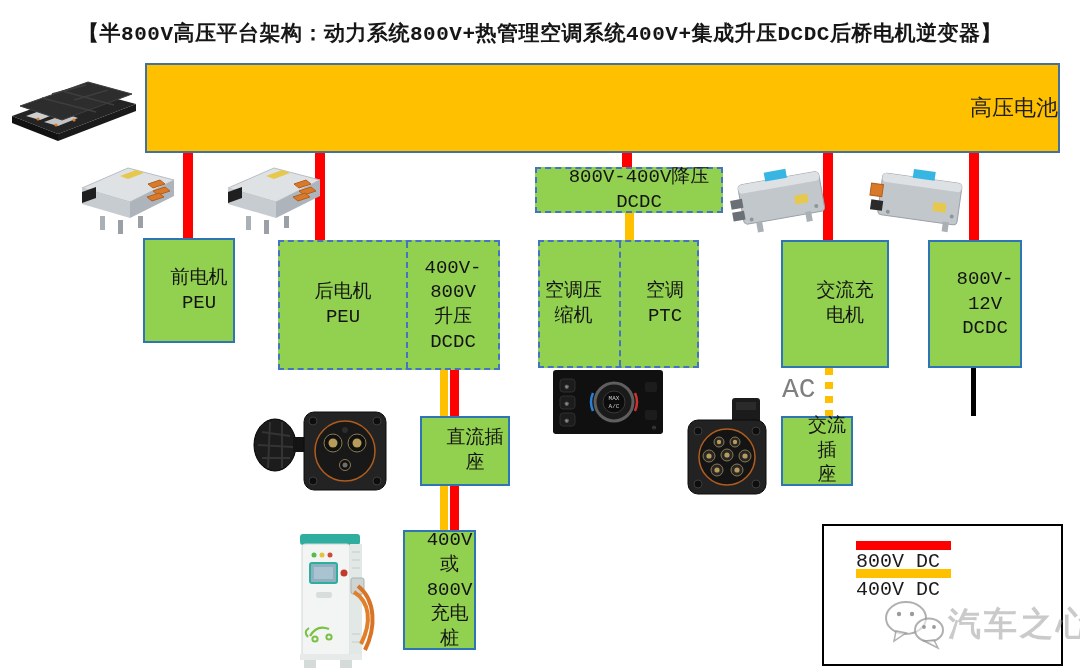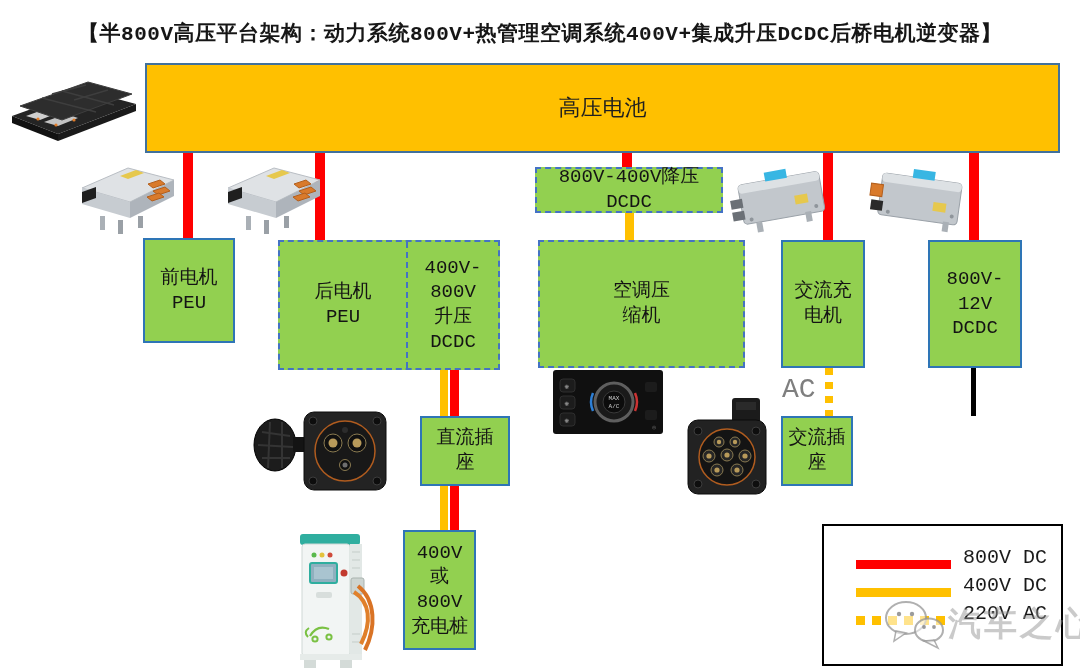--- a/index.html
+++ b/index.html
@@ -7,47 +7,47 @@
     position:relative; width:1080px; height:670px; background:#ffffff;
     font-family:Liberation Mono, monospace; overflow:hidden;margin-top:8px;
   }
   .title {
     position:absolute; top:11px; left:0; width:1080px; text-align:center;
     font-size:21px; font-weight:600; color:#161616; letter-spacing:.5px; z-index:5;
   }
   .battery {
     position:absolute; left:145px; top:55px; width:915px; height:90px;
     background:#FFC000; border:2px solid #41719C; box-sizing:border-box;
-    display:flex; align-items:center; justify-content:center;
+    display:flex; align-items:center; justify-content:flex-end;
     font-size:22px; color:#1f1f1f; z-index:3;
   }
   .gbox {
     position:absolute; background:#92D050; border:2px solid #2E75B6;
     box-sizing:border-box; display:flex; align-items:center; justify-content:center;
     text-align:center; font-size:19px; line-height:1.3; color:#141414;
-    white-space:pre-line; z-index:3;
+    white-space:pre-line; z-index:3;padding-left:20px;
   }
   .gbox.dashed { border:2px dashed #4472C4; }
   .combo { padding:0; }
   .cell { flex:none; height:100%; display:flex; align-items:center; justify-content:center;
           text-align:center; white-space:pre-line; box-sizing:border-box; }
   .cell + .cell { border-left:2px dashed #4472C4; }
   .vline { position:absolute; z-index:2; }
   .red    { background:#FF0000; }
   .yellow { background:#FFC000; }
   .vdash  { background:repeating-linear-gradient(180deg,#FFC000 0 7px,transparent 7px 14px); }
   .blk    { background:#000000; }
   .photo  { position:absolute; z-index:2; }
   .ac-label { position:absolute; left:782px; top:366px; font-size:28px; color:#7f7f7f; z-index:3; }
   .legend {
     position:absolute; left:822px; top:516px; width:241px; height:142px;
     border:2px solid #000; background:#fff; box-sizing:border-box;
     padding:15px 0 0 32px; z-index:4;
   }
-  .lrow { display:flex; align-items:flex-end; height:28px; }
+  .lrow { display:flex; align-items:flex-start; height:28px;flex-direction:column; }
   .sw { width:95px; flex:none; margin-right:12px; }
   .sw-800 { height:9px; background:#FF0000; }
   .sw-400 { height:9px; background:#FFC000; }
   .sw-220 { height:9px; background:repeating-linear-gradient(90deg,#FFC000 0 9px,transparent 9px 16px); }
   .sw-12  { height:4px; background:#000000; }
   .llabel { font-size:20px; color:#1a1a1a; white-space:nowrap; }
   .watermark {
     position:absolute; left:882px; top:588px; display:flex; align-items:center;
     z-index:10; pointer-events:none;
   }
@@ -93,26 +93,28 @@
 PEU</div>
     <div class="cell" style="width:92px">400V-
 800V
 升压
 DCDC</div>
   </div>
 
   <div class="gbox dashed" style="left:535px;top:159px;width:188px;height:46px">800V-400V降压
 DCDC</div>
 
-  <div class="gbox dashed combo" style="left:538px;top:232px;width:207px;height:128px">
+  <div class="gbox dashed combo" style="left:538px;top:232px;width:161px;height:128px">
     <div class="cell" style="width:91px">空调压
 缩机</div>
-  </div>
-
-  <div class="gbox" style="left:781px;top:232px;width:84px;height:128px">交流充
+    <div class="cell" style="width:90px">空调
+PTC</div>
+  </div>
+
+  <div class="gbox" style="left:781px;top:232px;width:108px;height:128px">交流充
 电机</div>
   <div class="gbox" style="left:928px;top:232px;width:94px;height:128px">800V-
 12V
 DCDC</div>
   <div class="gbox" style="left:420px;top:408px;width:90px;height:70px">直流插
 座</div>
   <div class="gbox" style="left:403px;top:522px;width:73px;height:120px">400V
 或
 800V
 充电桩</div>
@@ -289,24 +291,20 @@
 
   <div class="legend">
     <div class="lrow">
       <span class="sw sw-800"></span>
       <span class="llabel">800V DC</span>
     </div>
     <div class="lrow">
       <span class="sw sw-400"></span>
       <span class="llabel">400V DC</span>
     </div>
-    <div class="lrow">
-      <span class="sw sw-220"></span>
-      <span class="llabel">220V AC</span>
-    </div>
   </div>
 
   <div class="watermark">
     <svg width="66" height="56" viewBox="0 0 66 56">
       <ellipse cx="24" cy="22" rx="20" ry="16" fill="rgba(255,255,255,0.55)" stroke="rgba(150,150,150,0.75)" stroke-width="2"></ellipse>
       <polygon points="14,35 12,45 24,37" fill="rgba(255,255,255,0.55)" stroke="rgba(150,150,150,0.75)" stroke-width="1.5"></polygon>
       <circle cx="17" cy="18" r="2.2" fill="rgba(130,130,130,0.8)"></circle>
       <circle cx="30" cy="18" r="2.2" fill="rgba(130,130,130,0.8)"></circle>
       <ellipse cx="47" cy="34" rx="14" ry="11.5" fill="rgba(255,255,255,0.55)" stroke="rgba(150,150,150,0.75)" stroke-width="2"></ellipse>
       <polygon points="52,44 56,52 42,45" fill="rgba(255,255,255,0.55)" stroke="rgba(150,150,150,0.75)" stroke-width="1.5"></polygon>

